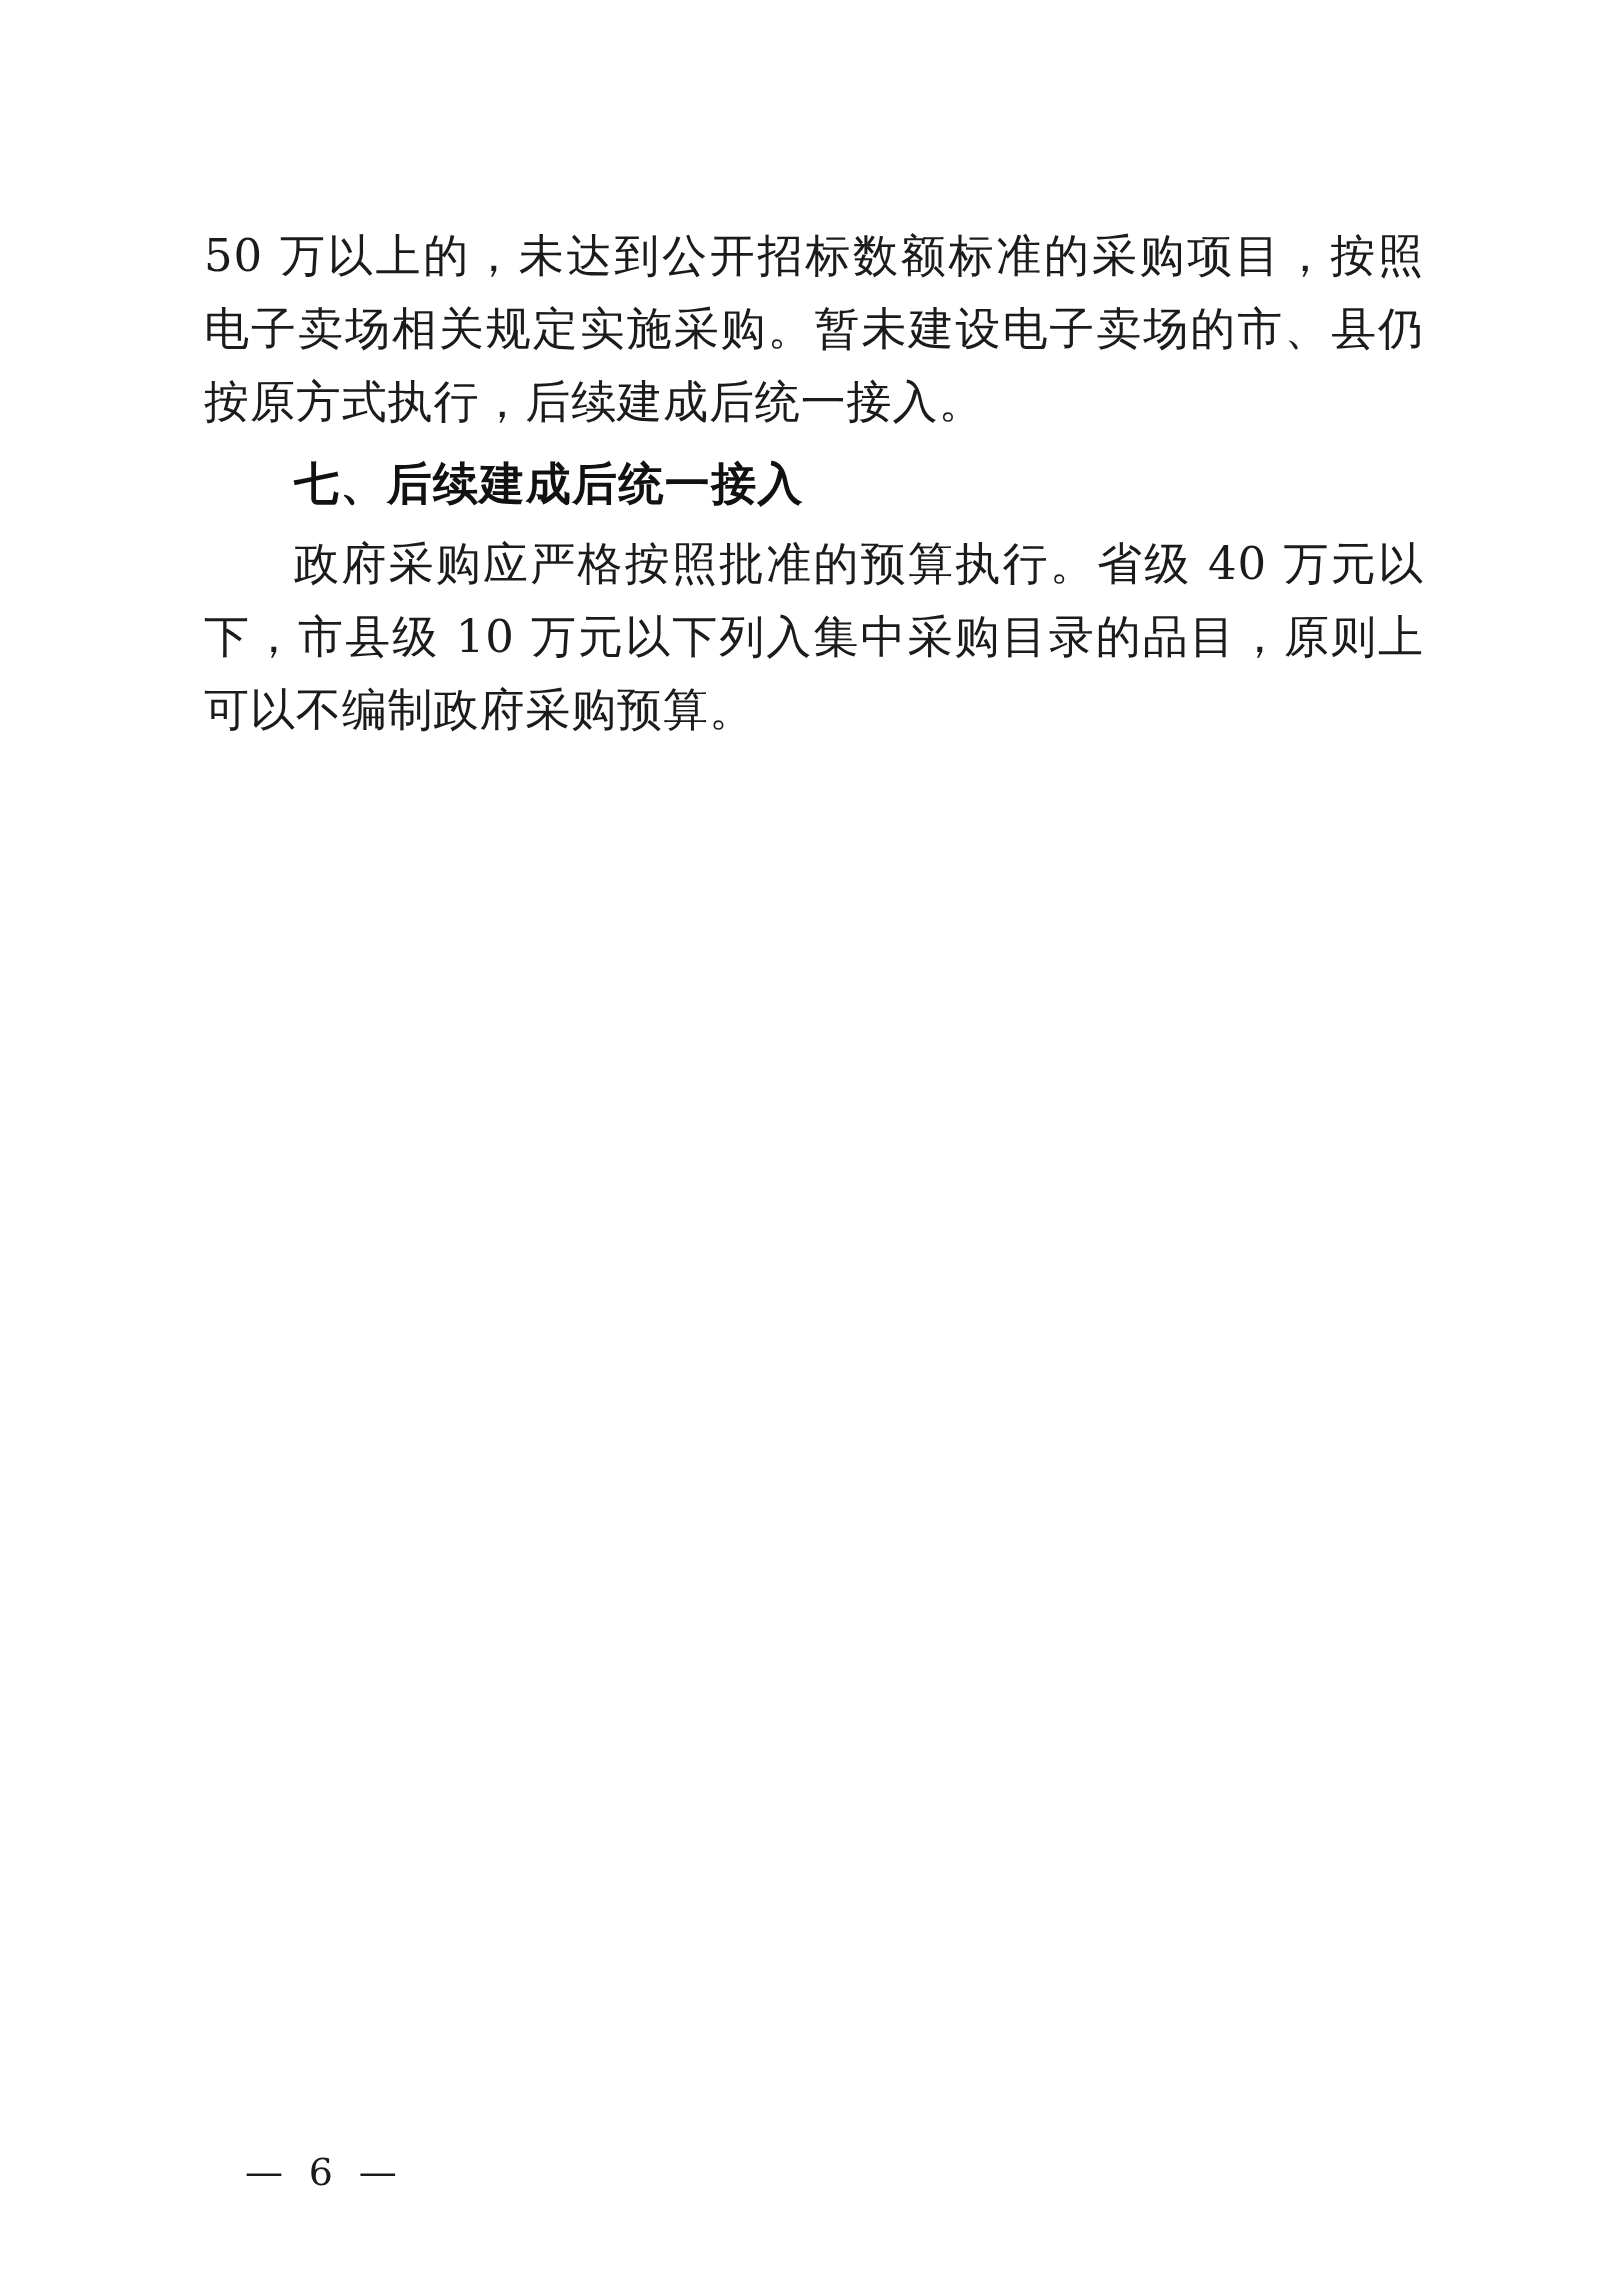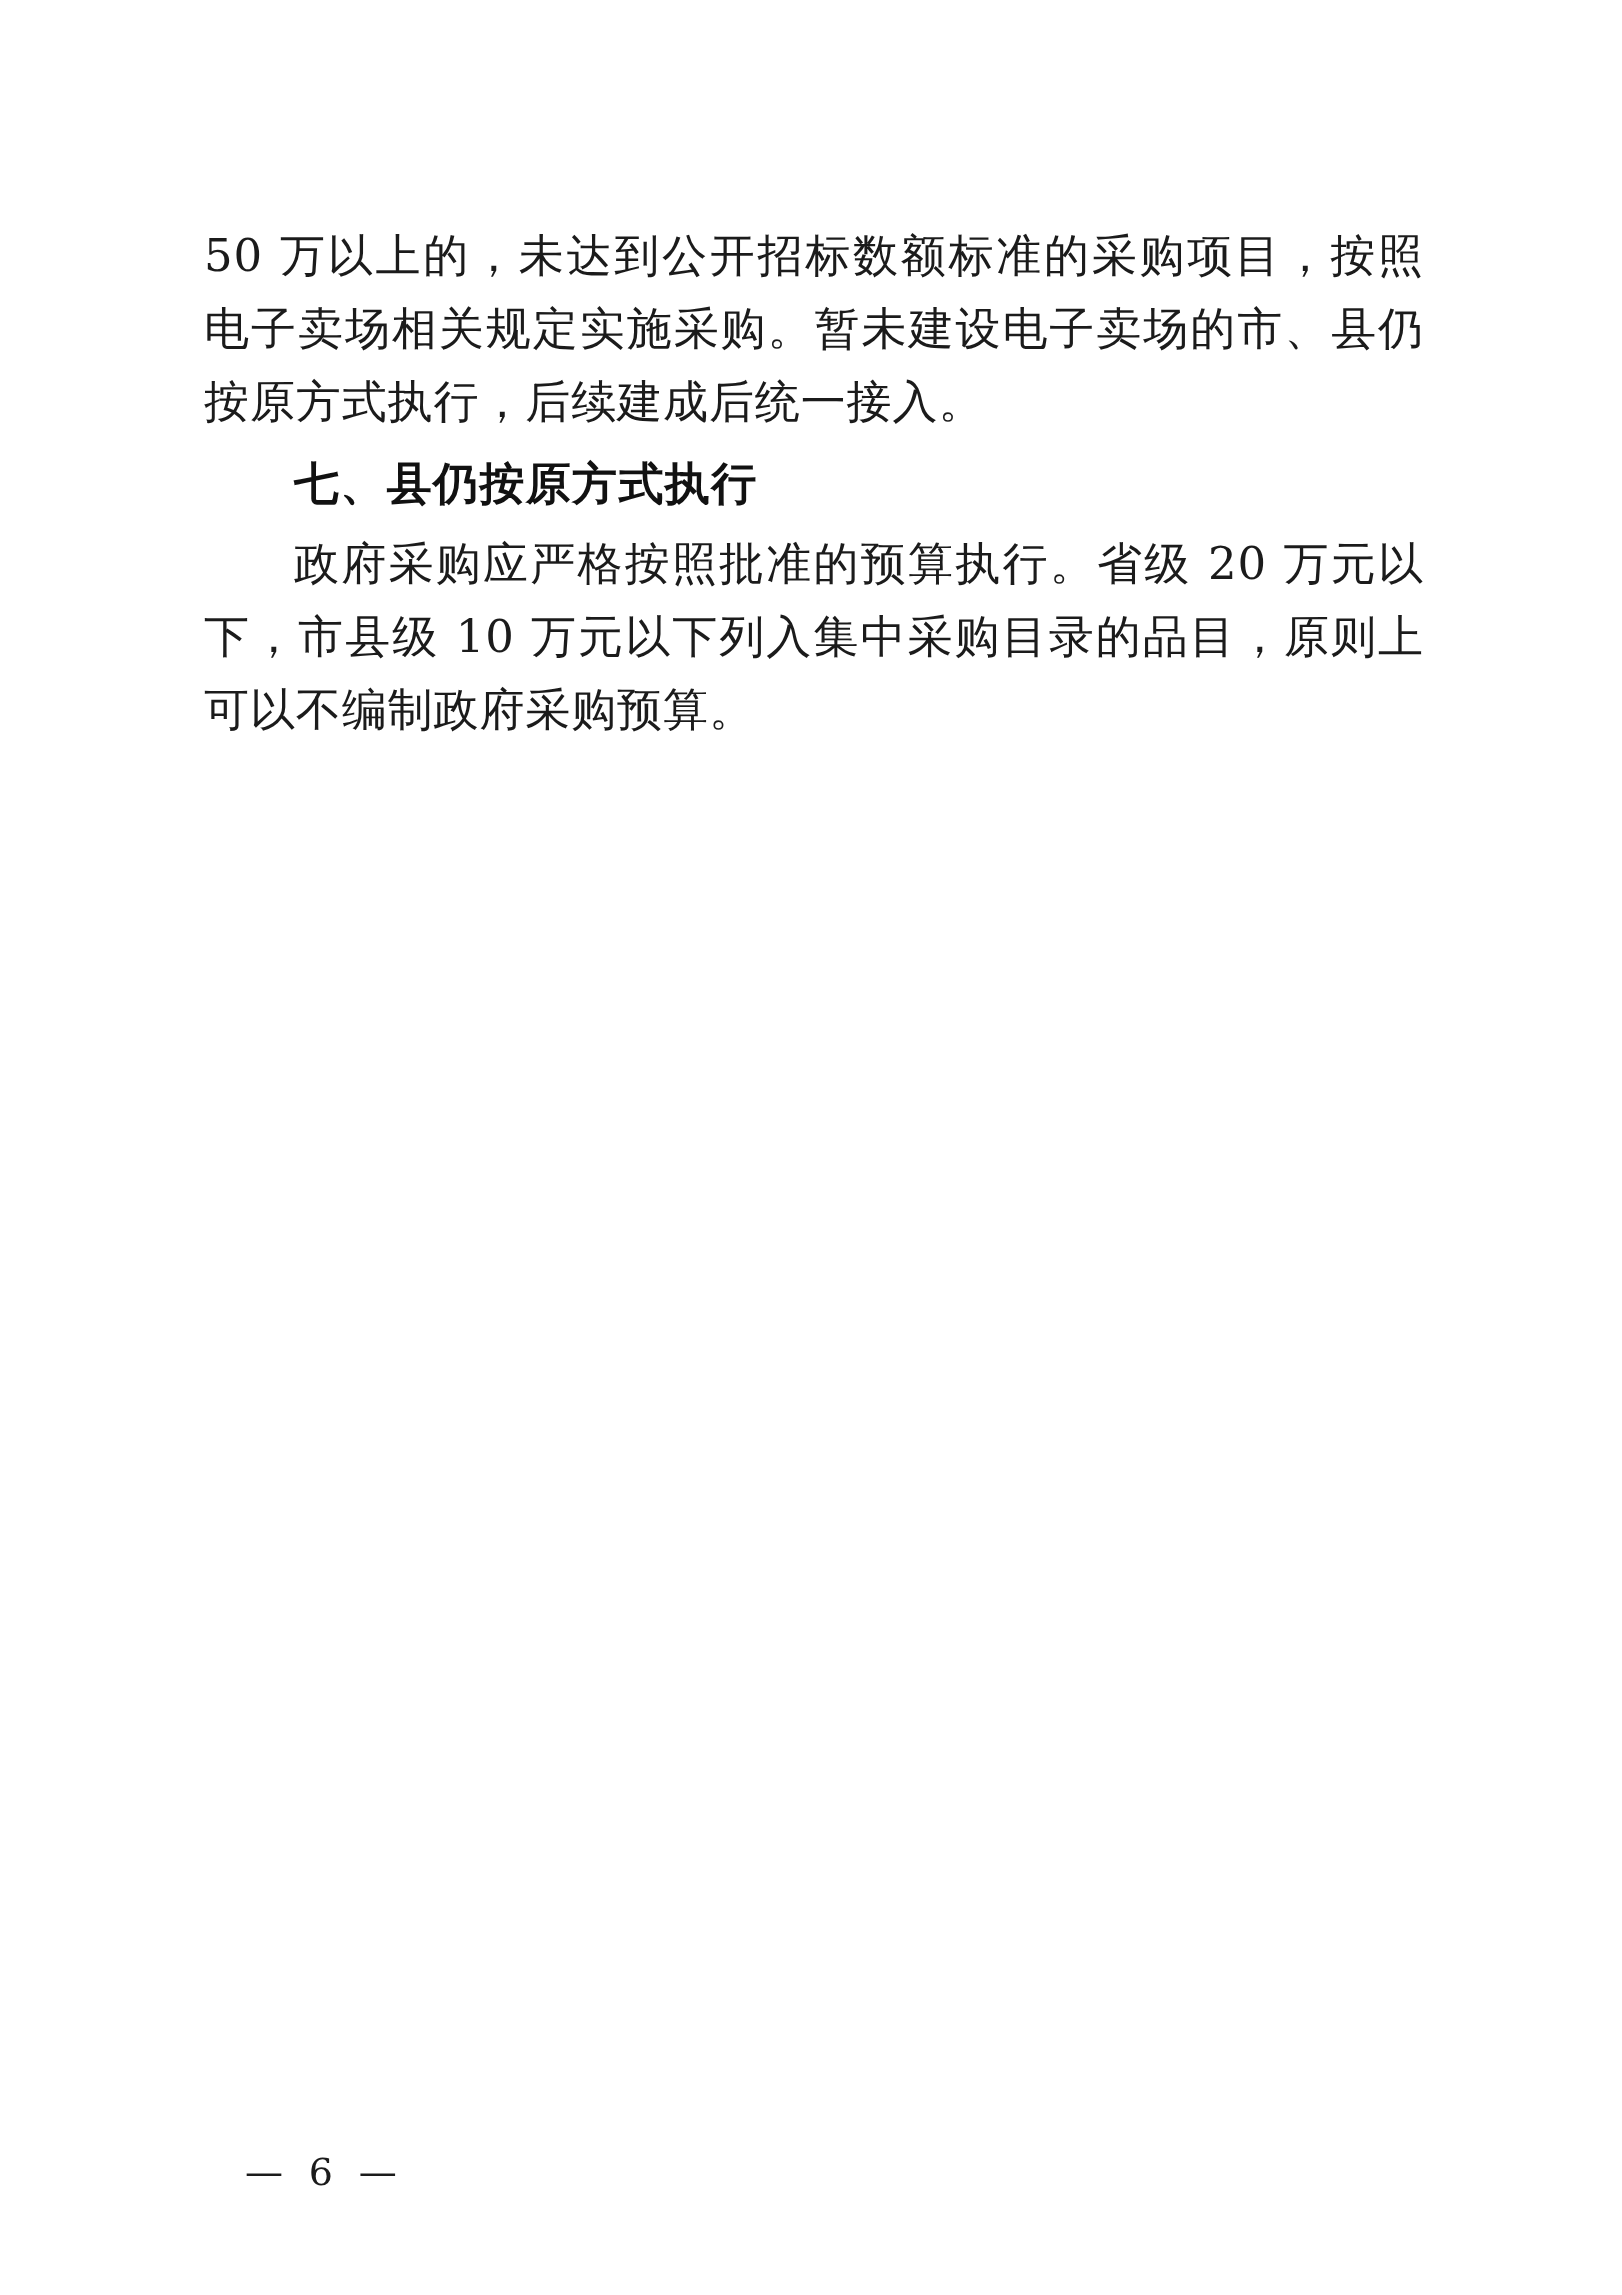--- a/index.html
+++ b/index.html
@@ -71,23 +71,23 @@
 </style>
 </head>
 <body>
 
 <div class="page">
 
   <div class="content">
 
     <p class="para">50 万以上的，未达到公开招标数额标准的采购项目，按照电子卖场相关规定实施采购。暂未建设电子卖场的市、县仍按原方式执行，后续建成后统一接入。</p>
 
-    <h2 class="heading">七、县仍按原方式执行</h2>
+    <h2 class="heading">七、后续建成后统一接入</h2>
 
-    <p class="para indent">政府采购应严格按照批准的预算执行。省级 20 万元以下，市县级 10 万元以下列入集中采购目录的品目，原则上可以不编制政府采购预算。</p>
+    <p class="para indent">政府采购应严格按照批准的预算执行。省级 40 万元以下，市县级 10 万元以下列入集中采购目录的品目，原则上可以不编制政府采购预算。</p>
 
 
     <div class="spacer-block"></div>
 
   </div>
 
   <div class="footer">
     <span class="page-number">— 6 —</span>
   </div>
 

